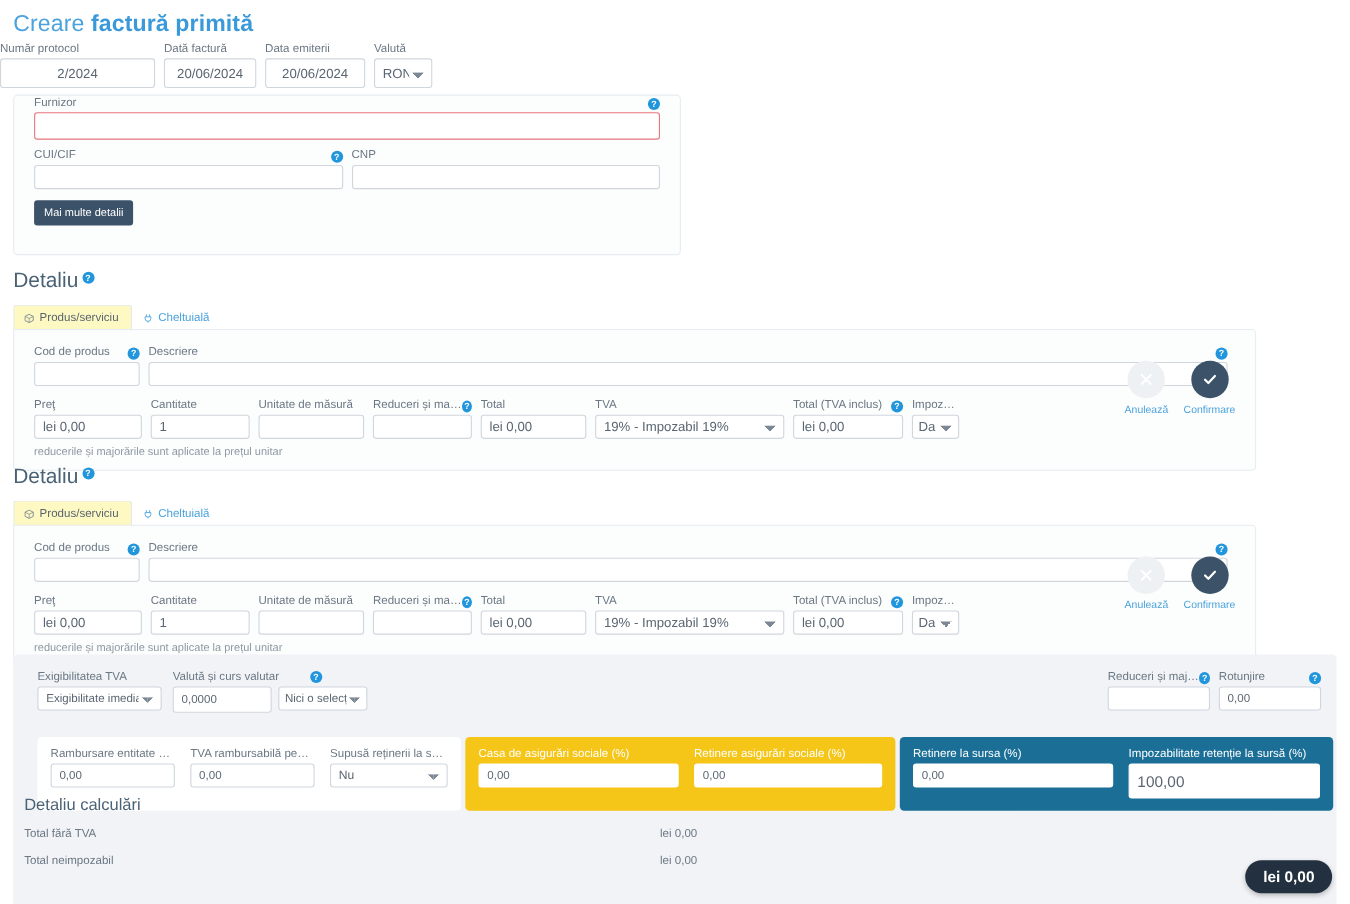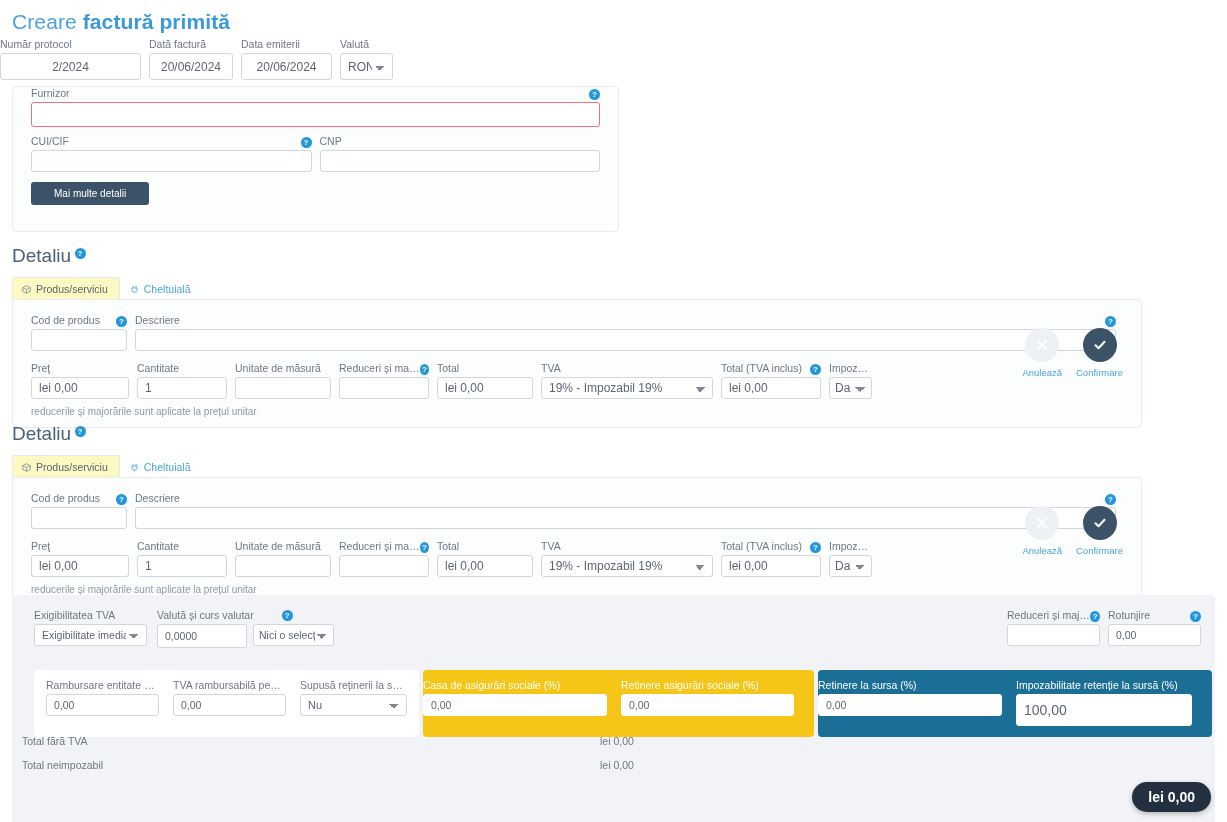--- a/index.html
+++ b/index.html
@@ -101,21 +101,21 @@
   .lbl-row { display: flex; justify-content: space-between; align-items: center; }
 
   
   .btn-dark {
     background: #3b5269;
     border: none;
     border-radius: 3px;
     color: #fff;
     font-size: 10px;
     font-family: "Liberation Sans", sans-serif;
-    padding: 6px 23px;
+    padding: 6px 9px;
     cursor: pointer;
   }
 
   
   .sec-title {
     font-size: 19px;
     color: #4a6276;
     font-weight: 400;
   }
   .tabs { display: flex; align-items: flex-end; margin-top: 9px; }
@@ -163,21 +163,21 @@
 
   
   .gray-panel {
     position: absolute;
     left: 12px; top: 595px;
     width: 1203px; height: 227px;
     background: #f1f3f6;
     border-radius: 4px 4px 0 0;
   }
 
-  .color-block { border-radius: 4px; padding: 9px 12px 11px 0; display: flex; gap: 14px; }
+  .color-block { border-radius: 4px; padding: 9px 12px 11px 12px; display: flex; gap: 14px; }
   .color-block .fld-label { color: #fff; font-size: 10.5px; font-weight: 400; }
   .yellow { background: #f5c518; }
   .teal { background: #1b6f96; }
 
   .white-block {
     background: #fff;
     border-radius: 4px;
     padding: 9px 12px 11px 12px;
     display: flex; gap: 14px;
   }
@@ -544,20 +544,21 @@
         <input class="inp" type="text" style="height: 22px; font-size: 10.5px; border-color: rgb(255, 255, 255);" value="0,00">
       </div>
       <div style="width:176px">
         <label class="fld-label">Impozabilitate retenție la sursă (%)</label>
         <input class="inp" type="text" style="height: 32px; font-size: 14px; border-color: rgb(255, 255, 255);" value="100,00">
       </div>
     </div>
   </div>
 
   <div style="position:absolute; left:10px; top:128px;">
+    <div class="calc-title">Detaliu calculări</div>
     <div class="calc-row" style="margin-top:12px">
       <div class="k">Total fără TVA</div>
       <div class="v">lei 0,00</div>
     </div>
     <div class="calc-row" style="margin-top:12px">
       <div class="k">Total neimpozabil</div>
       <div class="v">lei 0,00</div>
     </div>
   </div>
 </div>

